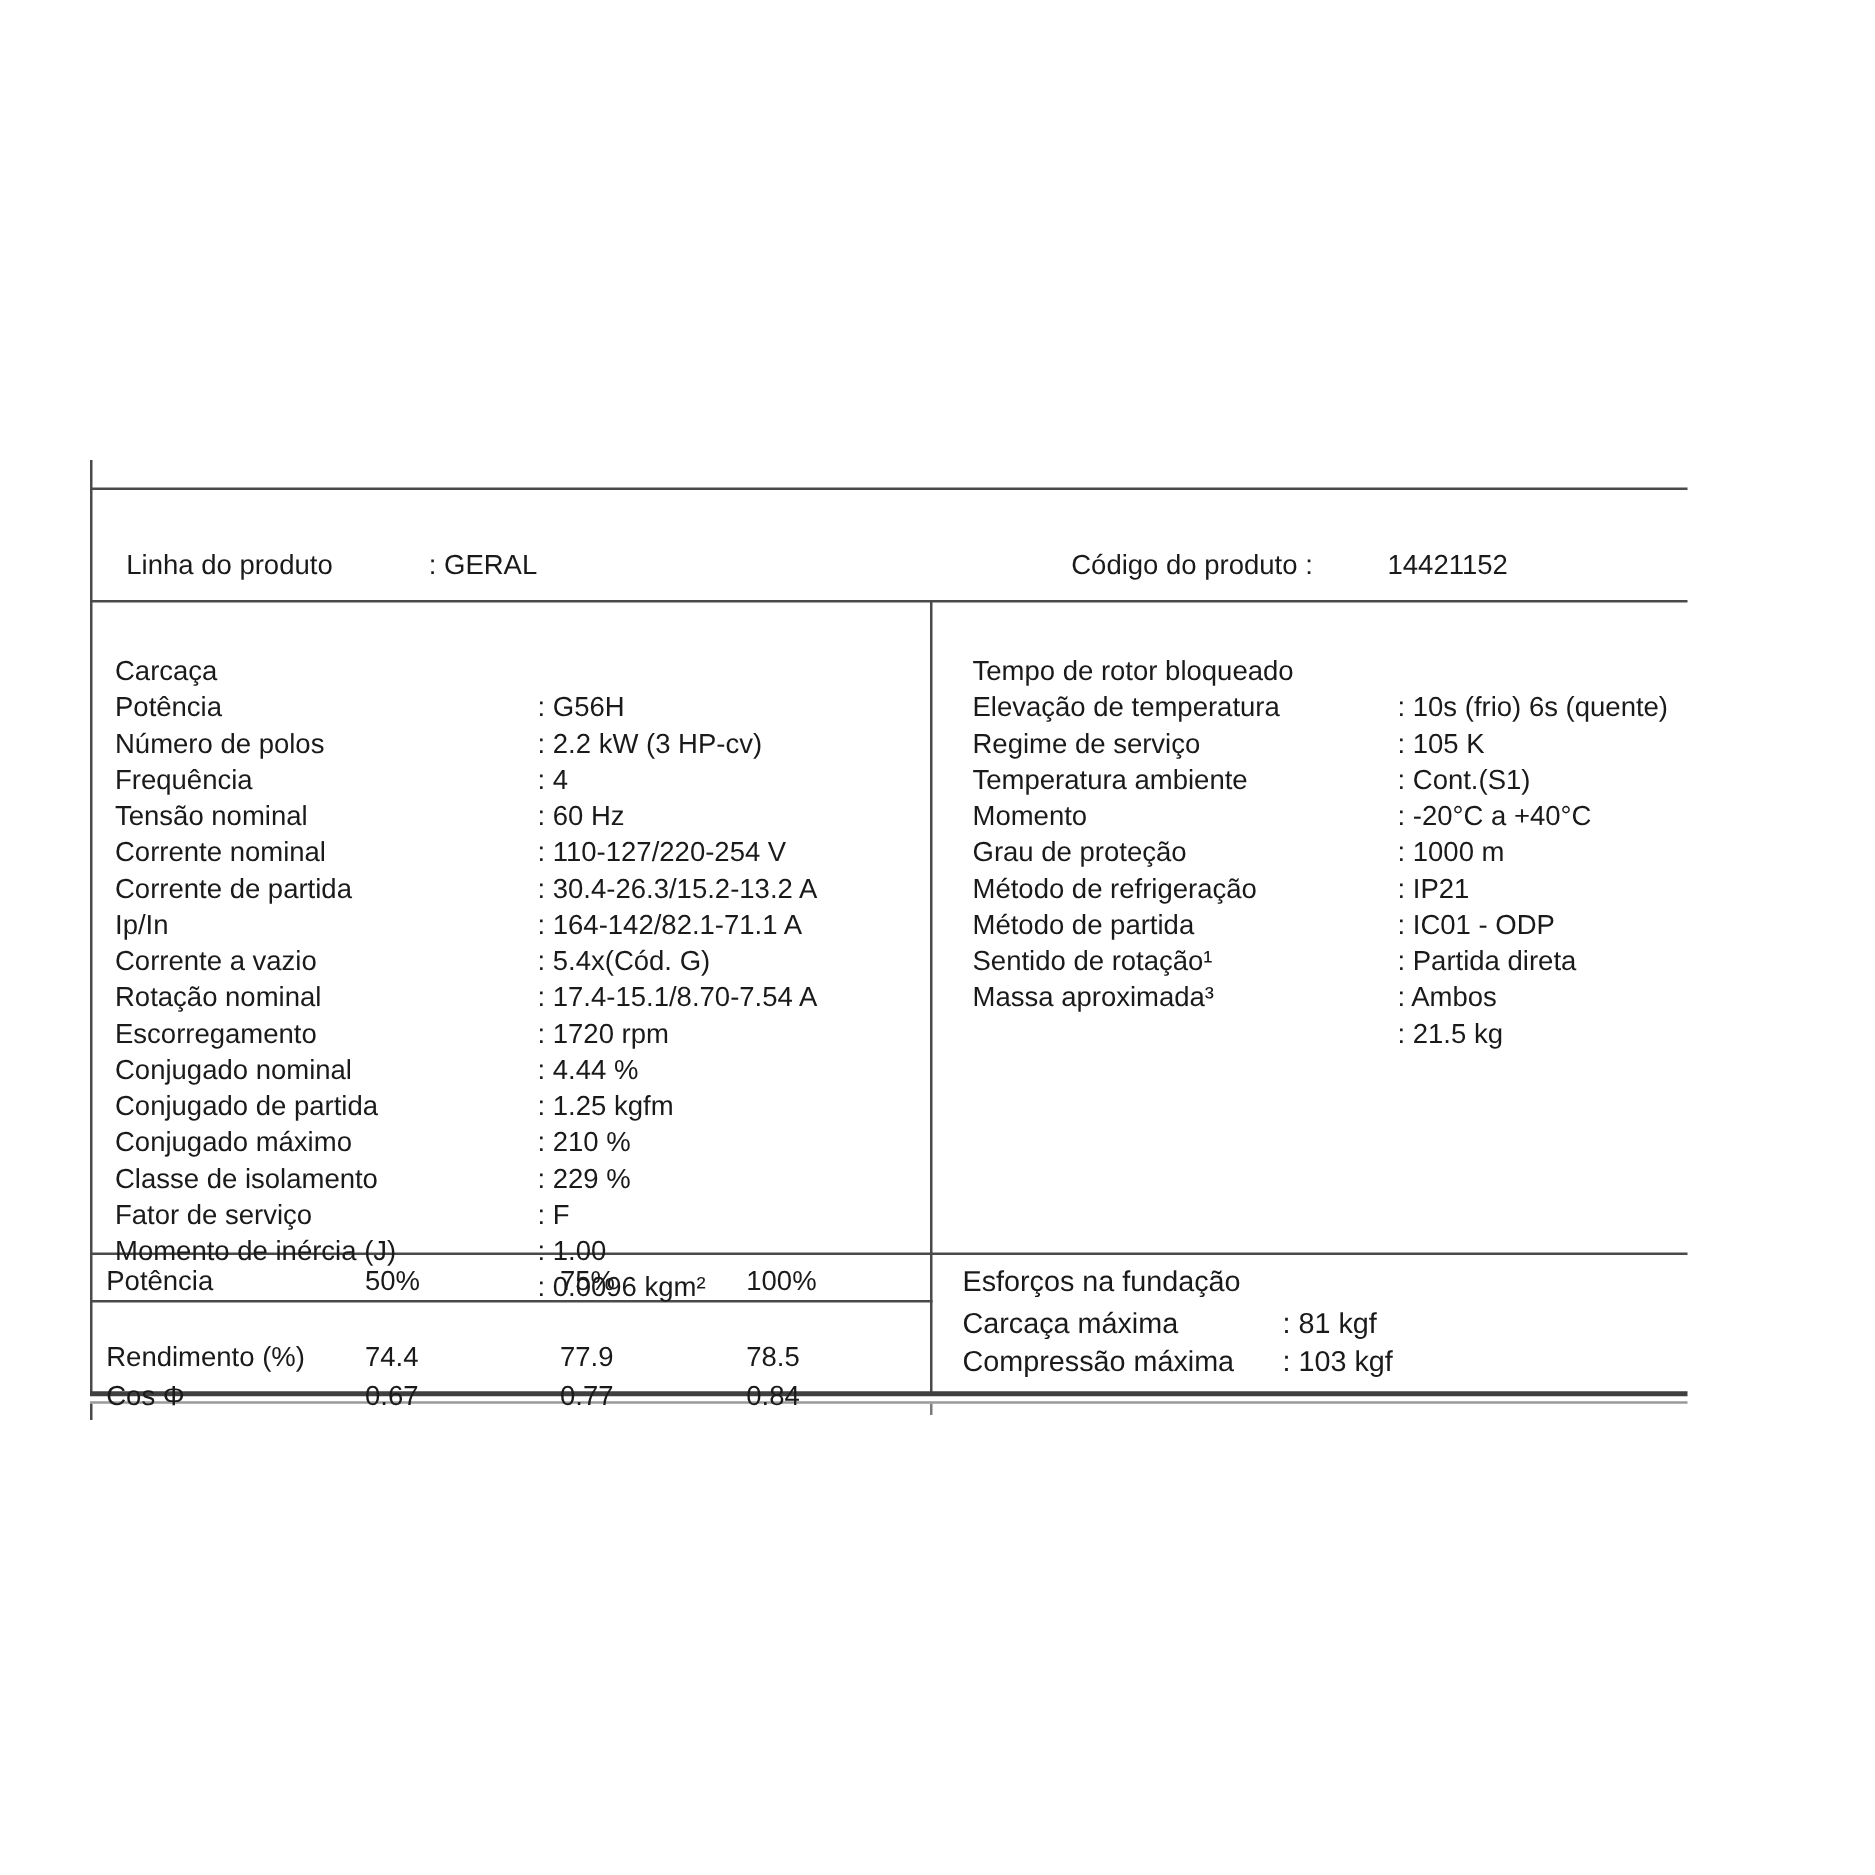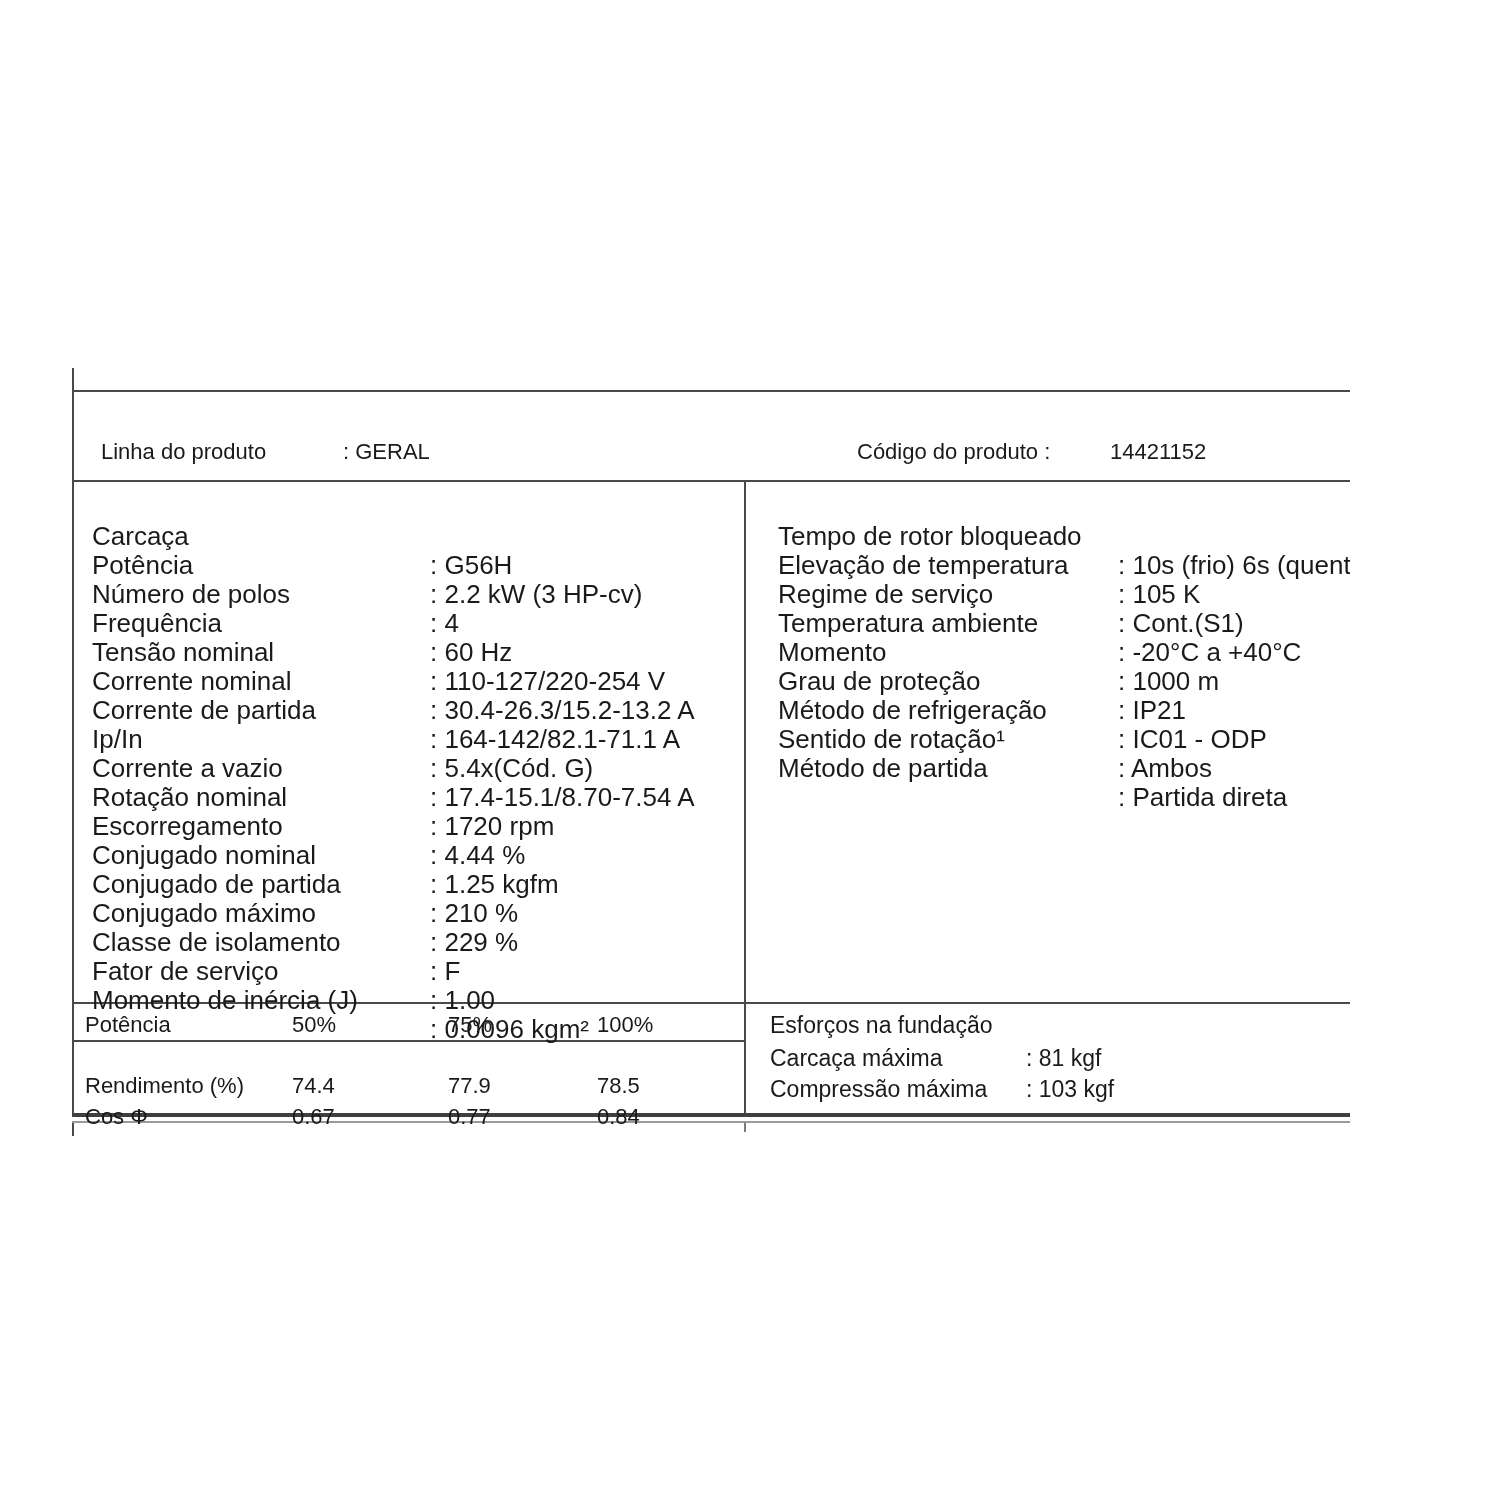--- a/index.html
+++ b/index.html
@@ -5,21 +5,21 @@
   html,body{margin:0;padding:0;background:#ffffff;}
   .page{
     position:relative;width:1350px;height:1500px;background:#ffffff;overflow:hidden;
     font-family:"Liberation Sans", sans-serif;color:#1a1a1a;
     -webkit-font-smoothing:antialiased;
   }
   .vline,.hline{position:absolute;background:#4a4a4a;}
   .txt{position:absolute;font-size:22px;line-height:26px;white-space:pre;}
   
   .spec-col{position:absolute;}
-  .spec-row{position:relative;height:29px;font-size:26px;line-height:29px;white-space:pre;}
+  .spec-row{position:relative;height:29px;font-size:22px;line-height:29px;white-space:pre;}
   .spec-row .lbl{position:absolute;left:0;}
   .spec-row .val{position:absolute;}
   .col-left .lbl{left:19px;}
   .col-left .val{left:357px;}
   .col-right .lbl{left:33px;}
   .col-right .val{left:373px;}
   
   .perf-row{position:absolute;left:73px;width:672px;height:31px;font-size:22px;line-height:26px;}
   .perf-row .c0{position:absolute;left:12px;white-space:pre;}
   .perf-row .c1{position:absolute;left:219px;white-space:pre;}
@@ -174,29 +174,33 @@
         <span class="val">: IP21</span>
       </div>
 
       <div class="spec-row">
         <span class="lbl">Método de refrigeração</span>
         <span class="val">: IC01 - ODP</span>
       </div>
 
 
       <div class="spec-row">
+        <span class="lbl">Método de partida</span>
+        <span class="val">: Partida direta</span>
+      </div>
+
+      <div class="spec-row">
         <span class="lbl">Sentido de rotação¹</span>
         <span class="val">: Ambos</span>
       </div>
 
       <div class="spec-row">
-        <span class="lbl">Método de partida</span>
-        <span class="val">: Partida direta</span>
-      </div>
-
+        <span class="lbl">Massa aproximada³</span>
+        <span class="val">: 21.5 kg</span>
+      </div>
     </div>
 
   <div>
     <div class="perf-row" style="top:1012px;">
       <span class="c0">Potência</span>
       <span class="c1">50%</span>
       <span class="c2">75%</span>
       <span class="c3">100%</span>
     </div>
     <div style="position:absolute;left:0;top:1073px;width:100%;text-align:right;">

